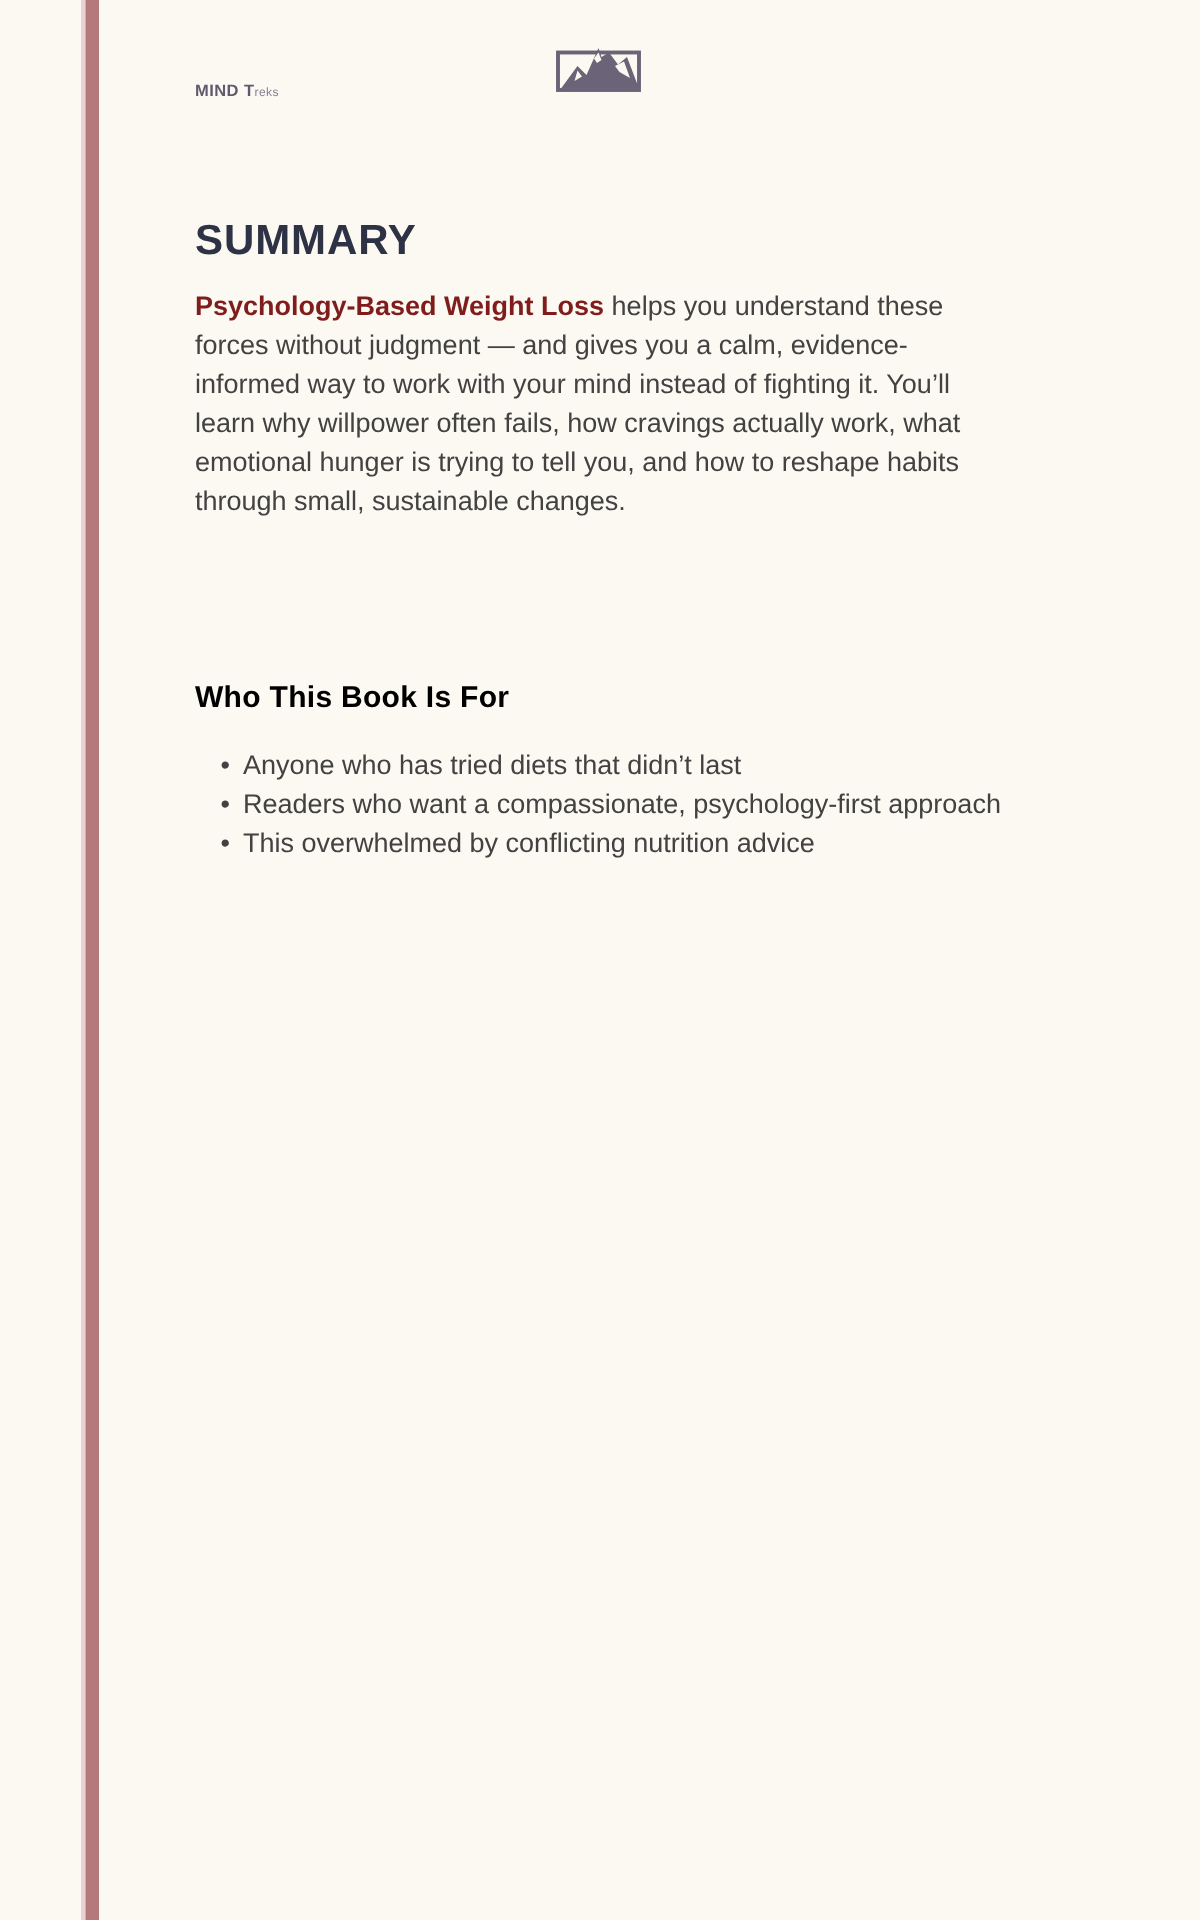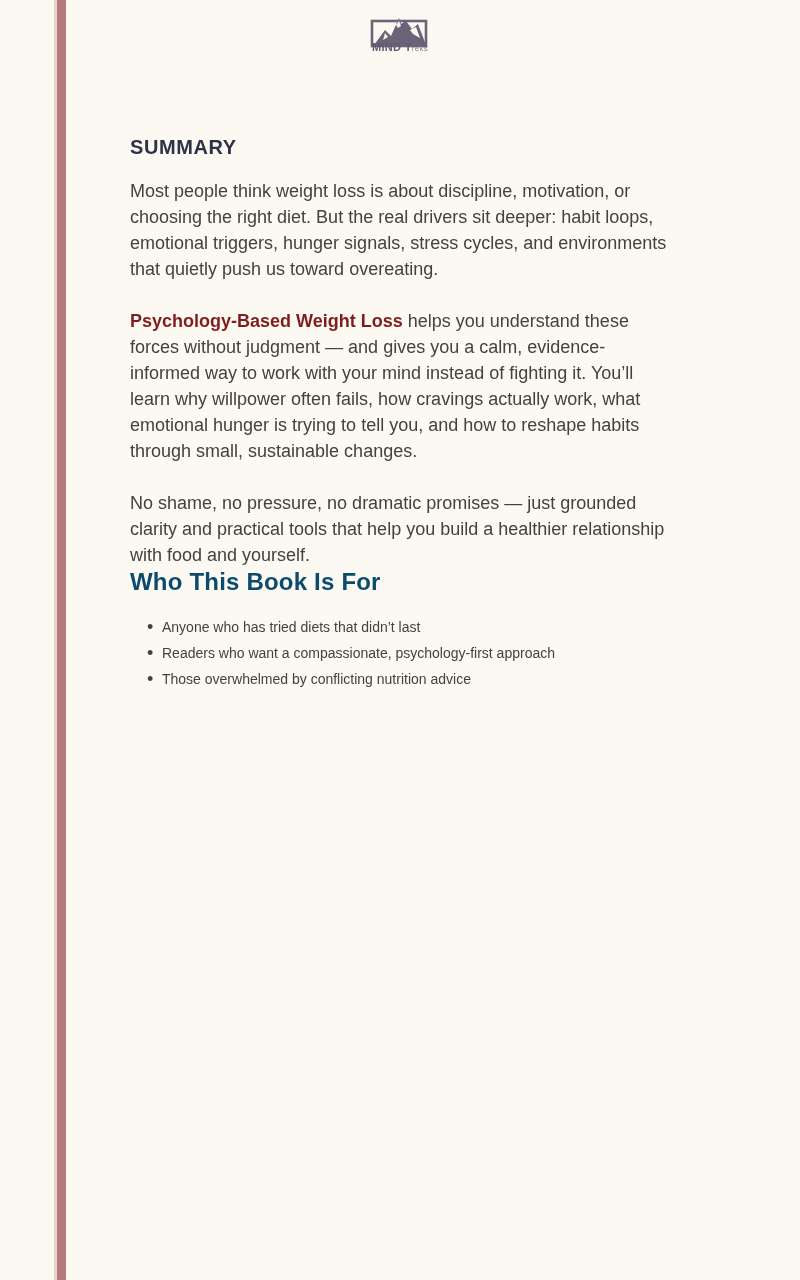--- a/index.html
+++ b/index.html
@@ -21,69 +21,70 @@
     position: absolute;
     left: 57px; top: 0; bottom: 0;
     width: 9px;
     background: #b5797b;
   }
   .content {
     margin-left: 130px;
     width: 540px;
   }
   .logo-block {
-    padding-top: 16px;
-    text-align: center;
+    padding-top: 30px;
+    text-align: left;
     color: #6b6478;
   }
   .logo-icon { display: block; margin: 0 auto; }
   .logo-text {
     margin-top: -7px;
     font-size: 11px;
     font-weight: 700;
     letter-spacing: 0.3px;
     color: #605a6e;
     line-height: 12px;
   }
   .logo-text .lite {
     font-size: 8px;
     font-weight: 400;
     color: #857f92;
   }
   h1.summary-heading {
     margin-top: 80px;
-    font-size: 20px;
+    font-size: 28px;
     line-height: 24px;
     font-weight: 700;
     letter-spacing: 0.6px;
     color: #2e3245;
   }
   .para {
     margin-top: 19px;
     font-size: 18px;
     line-height: 26px;
     color: #424242;
   }
   .para + .para { margin-top: 26px; }
   .para strong { color: #7f1d1d; font-weight: 700; }
   h2.who-heading {
-    font-size: 24px;
+    margin-top: 104px;
+    font-size: 20px;
     line-height: 28px;
     font-weight: 700;
     letter-spacing: 0.2px;
-    color: #0c4a6e;
+    color: #000000;
   }
   ul.who-list {
     margin-top: 18px;
     list-style: none;
   }
   ul.who-list li {
     position: relative;
     padding-left: 32px;
-    font-size: 14px;
+    font-size: 18px;
     line-height: 26px;
     color: #424242;
   }
   ul.who-list li::before {
     content: "•";
     position: absolute;
     left: 17px;
     top: 0;
     color: #424242;
     font-size: 18px;
@@ -103,27 +104,25 @@
       <path d="M4 29 L15 14 L21 20 L29 2 L31 8 L36 5 L42 13 L48 8 L56 29 Z" fill="#6b6478"></path>
       <path d="M26 9 L29 5 L31 10 L28 12 Z" fill="#fbf9f1"></path>
       <path d="M15 17 L18 21 L13 24 Z" fill="#fbf9f1"></path>
       <path d="M40 14 L46 11 L50 22 L43 18 Z" fill="#fbf9f1"></path>
     </svg>
     <div class="logo-text"><span>MIND T</span><span class="lite">reks</span></div>
   </div>
 
   <h1 class="summary-heading">SUMMARY</h1>
 
-  <p class="para">Most people think weight loss is about discipline, motivation, or choosing the right diet. But the real drivers sit deeper: habit loops, emotional triggers, hunger signals, stress cycles, and environments that quietly push us toward overeating.</p>
 
   <p class="para"><strong>Psychology-Based Weight Loss</strong><span> helps you understand these forces without judgment — and gives you a calm, evidence-informed way to work with your mind instead of fighting it. You’ll learn why willpower often fails, how cravings actually work, what emotional hunger is trying to tell you, and how to reshape habits through small, sustainable changes.</span></p>
 
-  <p class="para">No shame, no pressure, no dramatic promises — just grounded clarity and practical tools that help you build a healthier relationship with food and yourself.</p>
 
   <h2 class="who-heading">Who This Book Is For</h2>
 
   <ul class="who-list">
     <li>Anyone who has tried diets that didn’t last</li>
     <li>Readers who want a compassionate, psychology-first approach</li>
-    <li>Those overwhelmed by conflicting nutrition advice</li>
+    <li>This overwhelmed by conflicting nutrition advice</li>
   </ul>
 
 </div>
 
 </body></html>

